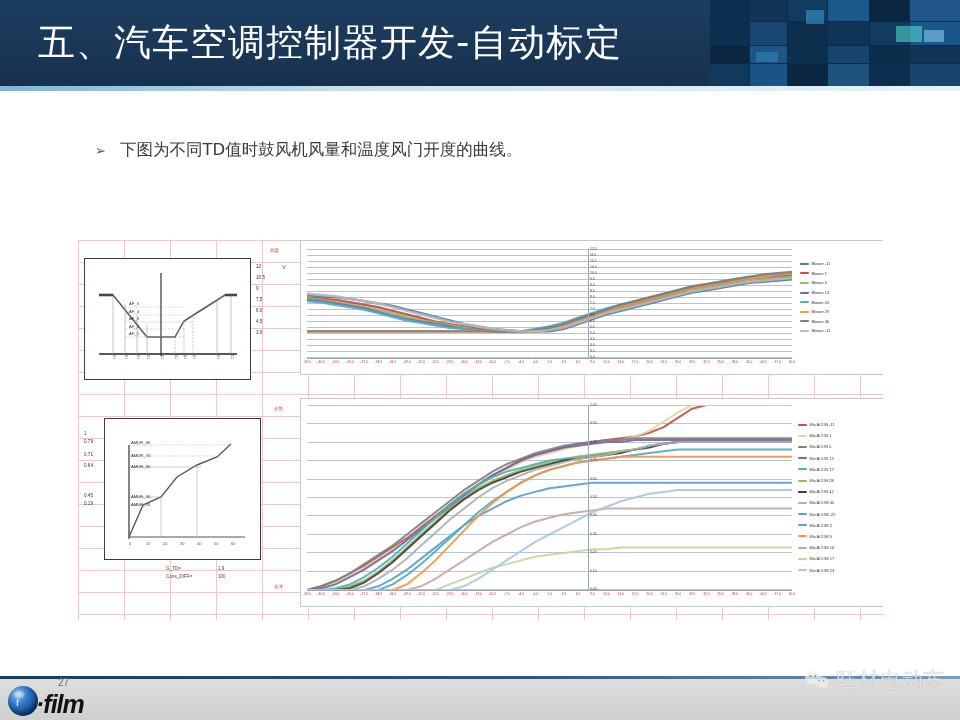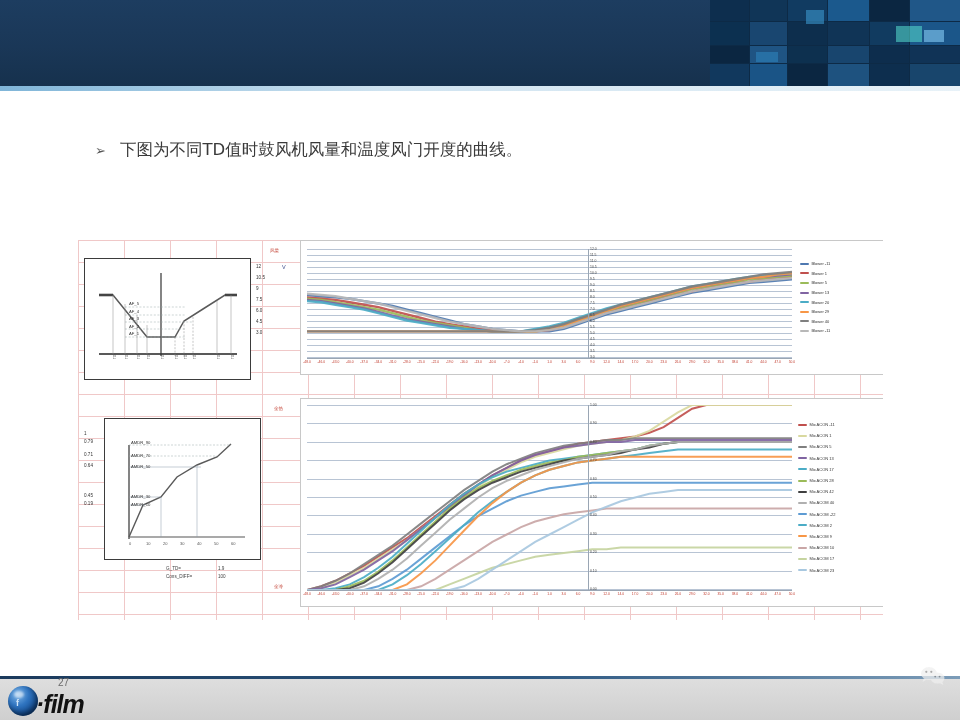--- a/index.html
+++ b/index.html
@@ -185,20 +185,21 @@
       <div class="tile" style="left: 40px; top: 64px; width: 37px; height: 24px; background: rgb(29, 92, 146); opacity: 0.85;"></div>
       <div class="tile" style="left: 78px; top: 64px; width: 39px; height: 24px; background: rgb(11, 37, 64); opacity: 0.72;"></div>
       <div class="tile" style="left: 118px; top: 64px; width: 41px; height: 24px; background: rgb(42, 110, 168); opacity: 0.59;"></div>
       <div class="tile" style="left: 160px; top: 64px; width: 39px; height: 24px; background: rgb(13, 53, 88); opacity: 0.46;"></div>
       <div class="tile" style="left: 200px; top: 64px; width: 50px; height: 24px; background: rgb(26, 74, 116); opacity: 0.83;"></div>
       <div class="tile" style="left: 186px; top: 26px; width: 26px; height: 16px; background: rgb(87, 224, 208); opacity: 0.55;"></div>
       <div class="tile" style="left: 214px; top: 30px; width: 20px; height: 12px; background: rgb(143, 216, 255); opacity: 0.55;"></div>
       <div class="tile" style="left: 96px; top: 10px; width: 18px; height: 14px; background: rgb(63, 160, 216); opacity: 0.55;"></div>
       <div class="tile" style="left: 46px; top: 52px; width: 22px; height: 10px; background: rgb(46, 134, 193); opacity: 0.55;"></div>
     </div>
+  <div class="title-text">五、汽车空调控制器开发-自动标定</div>
 </div>
 <div class="title-underline"></div>
 
 <div class="bullet-row">
   <span class="bullet-marker">➢</span>
   <span class="bullet-text">下图为不同TD值时鼓风机风量和温度风门开度的曲线。</span>
 </div>
 
 <div class="sheet" id="sheet">
     <div class="gridv" style="left: 0px;"></div>
@@ -577,13 +578,14 @@
   <svg width="26" height="20" viewBox="0 0 26 20">
     <ellipse cx="9" cy="7.5" rx="8" ry="6.5" fill="#efefef"></ellipse>
     <path d="M4 12 L2.5 16 L6.5 13.6 Z" fill="#efefef"></path>
     <circle cx="6.3" cy="5.8" r="1.1" fill="#8a8a8a"></circle>
     <circle cx="11.3" cy="5.8" r="1.1" fill="#8a8a8a"></circle>
     <ellipse cx="17.5" cy="12" rx="7" ry="5.6" fill="#efefef"></ellipse>
     <path d="M22 15.5 L23.4 19 L19.6 17 Z" fill="#efefef"></path>
     <circle cx="15.2" cy="10.6" r="0.95" fill="#8a8a8a"></circle>
     <circle cx="19.6" cy="10.6" r="0.95" fill="#8a8a8a"></circle>
   </svg>
+  <span class="wm-text">旺材电动车</span>
 </div>
 
 </body></html>

